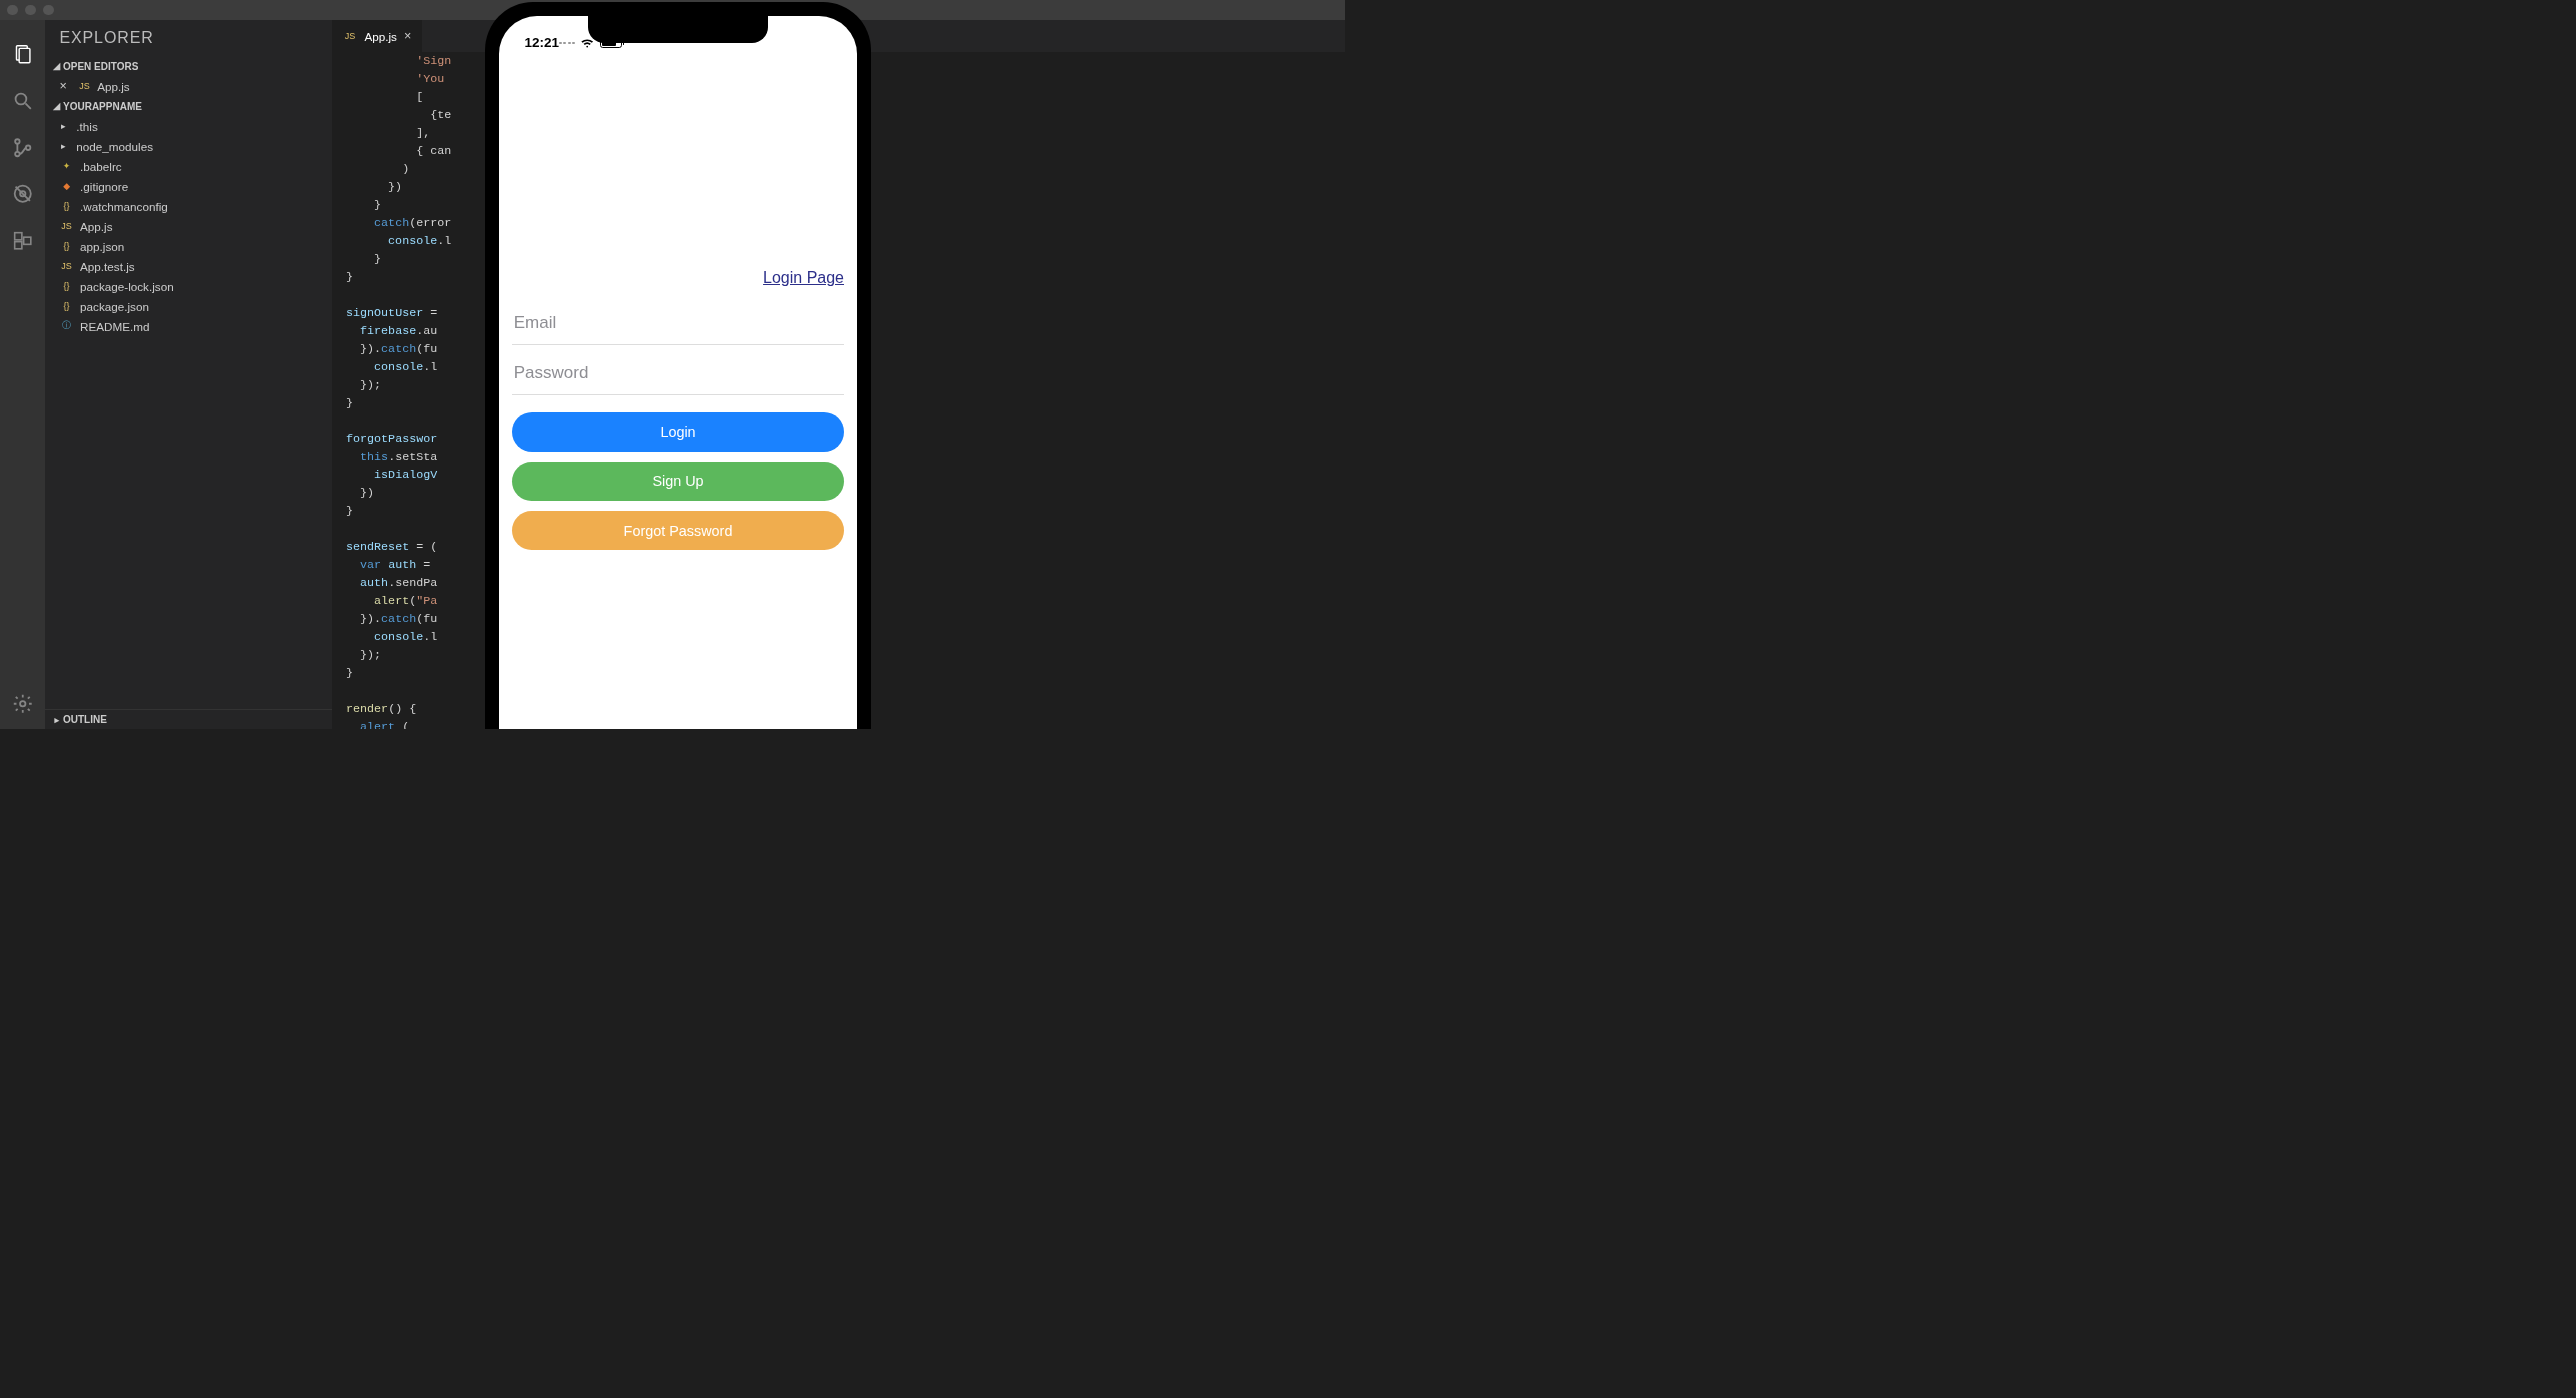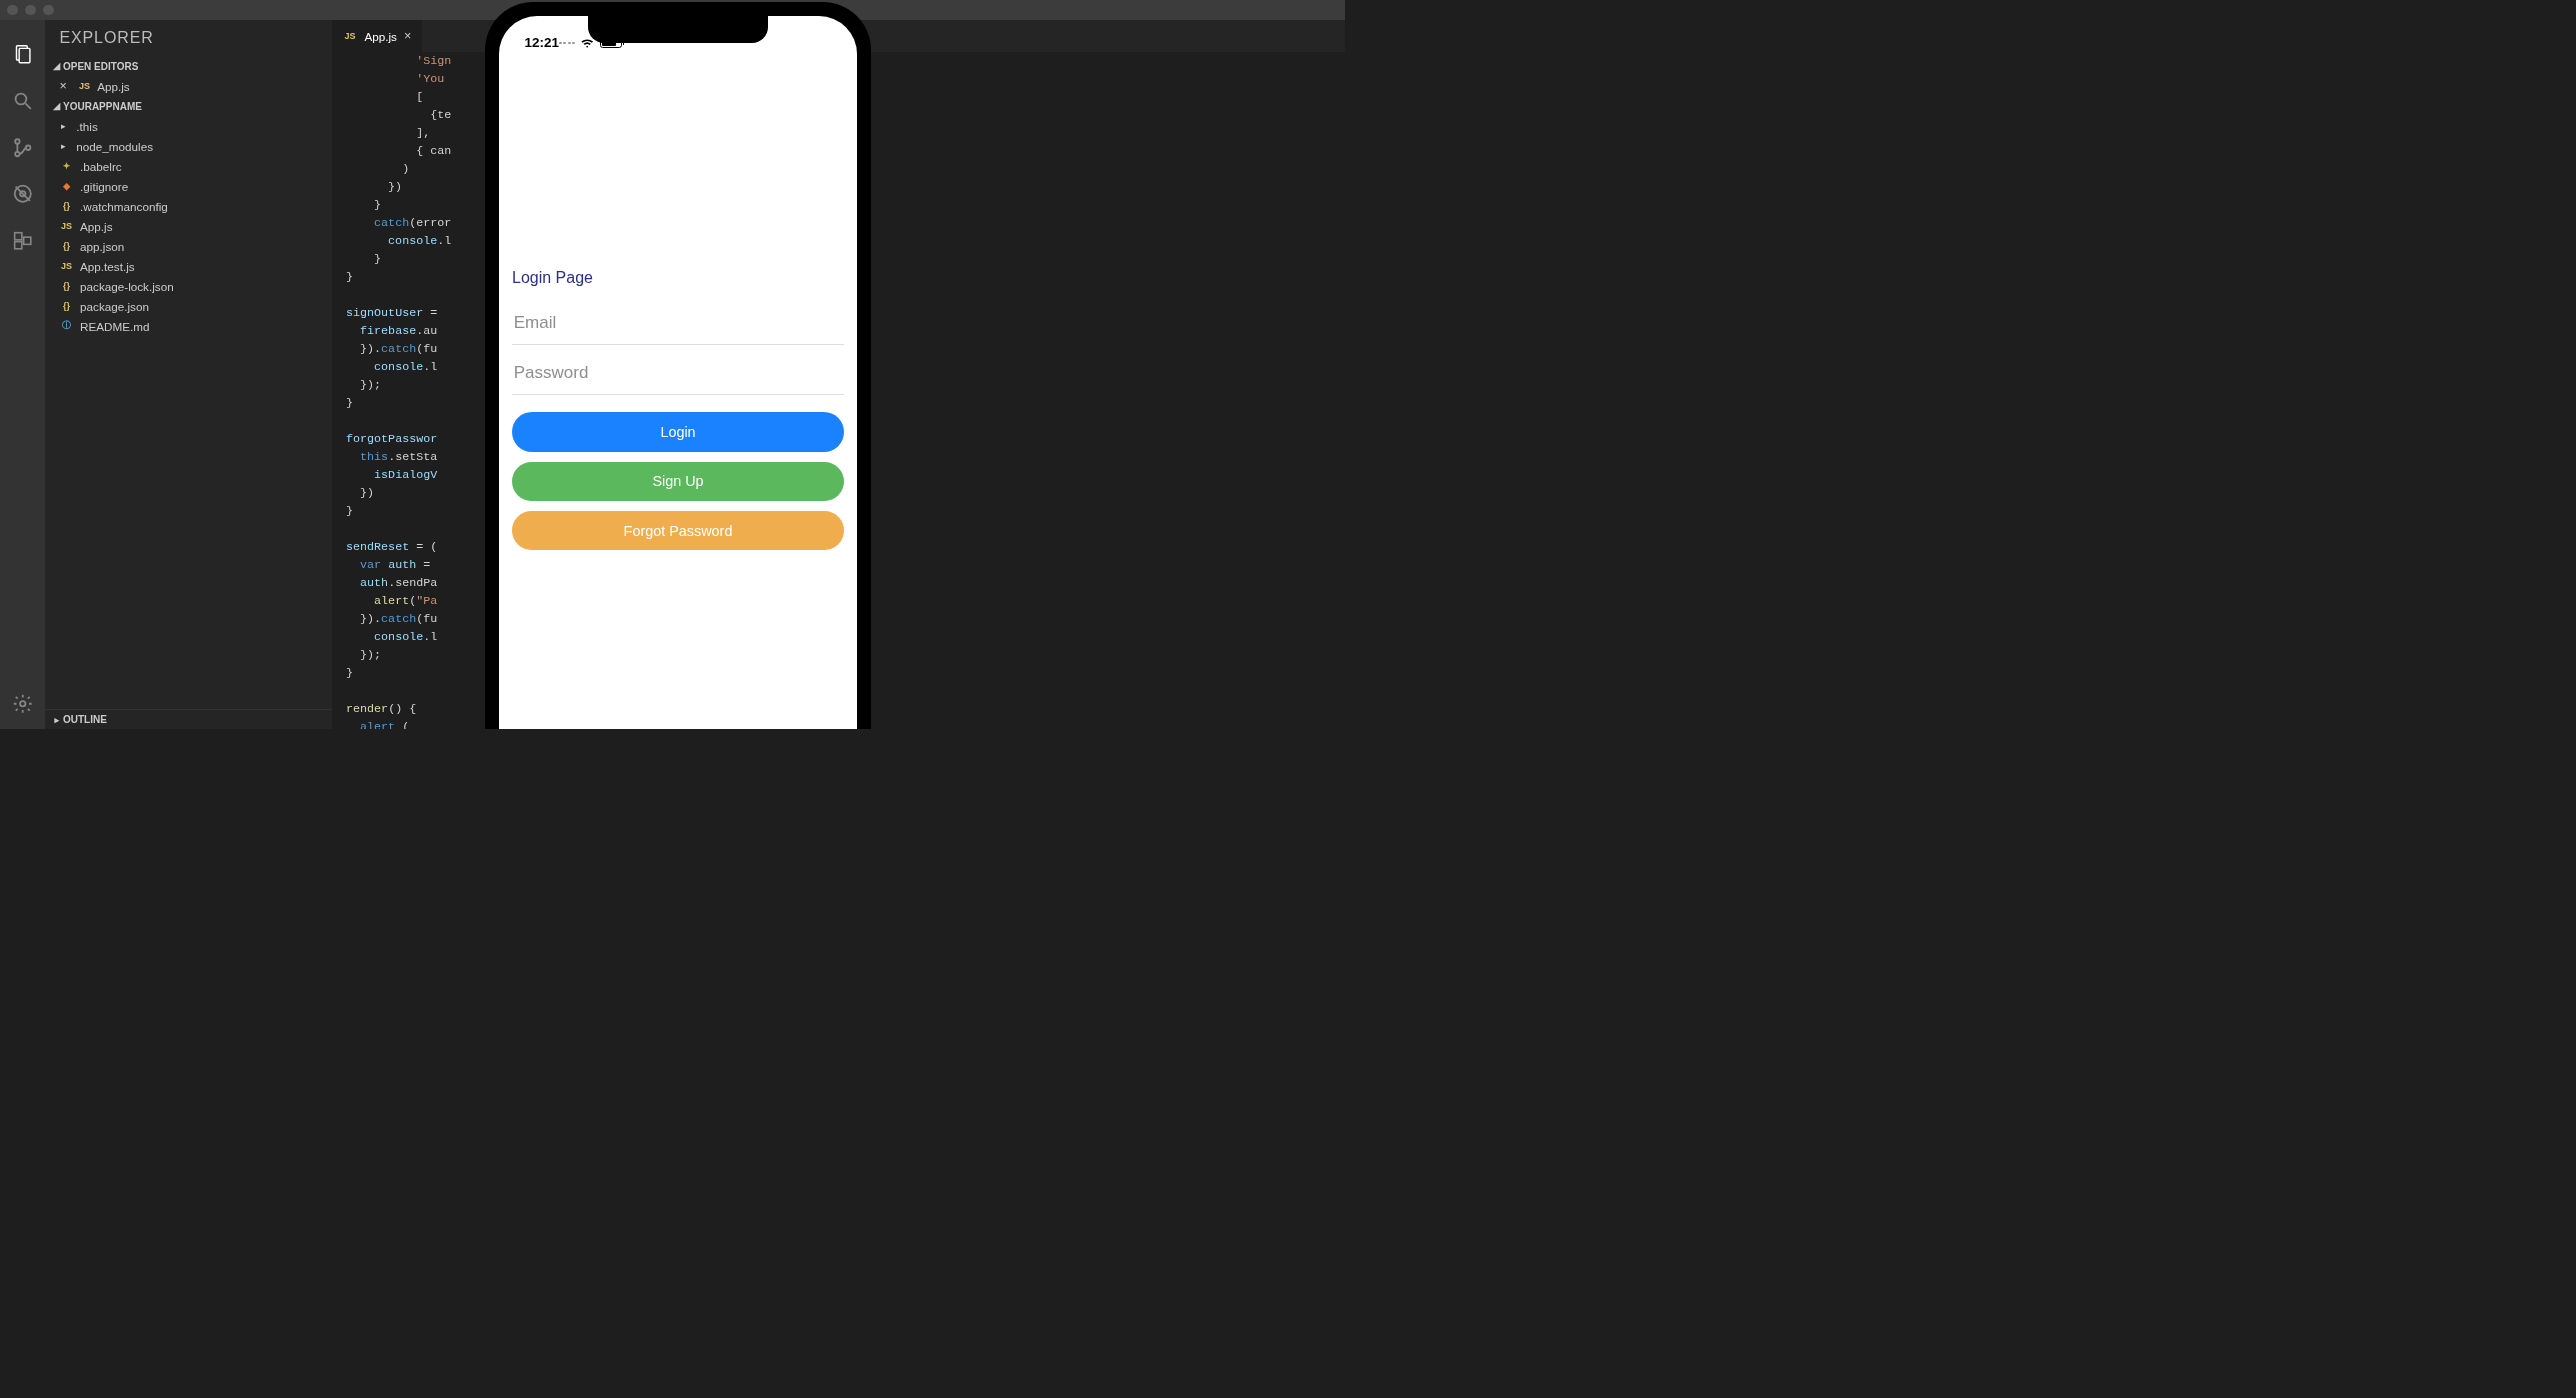--- a/index.html
+++ b/index.html
@@ -97,21 +97,21 @@
   cursor: pointer;
 }
 .folder-row { padding-left: 16px; }
 .file-icon {
   width: 14.4px;
   height: 14.4px;
   display: inline-flex;
   align-items: center;
   justify-content: center;
   font-size: 9px;
-  font-weight: 700;
+  font-weight: 400;
 }
 .chev-icon { color: #ccc; font-size: 9px; width: 9px; display:inline-block;}
 .ic-js { color: #e2c26b; }
 .ic-json { color: #e2c26b; }
 .ic-babel { color: #cbb543; }
 .ic-git { color: #e37933; }
 .ic-info { color: #519aba; }
 .file-label { color: #ccc; }
 
 
@@ -213,21 +213,21 @@
   color: #000;
 }
 .status-right { display: flex; align-items: center; gap: 5.4px; }
 .battery { width: 21.5px; height: 10.8px; border: 1.3px solid #000; border-radius: 2.7px; position: relative; }
 .battery::after { content:""; position:absolute; right:-3.6px; top:2.7px; width:1.8px; height:3.6px; background:#000; border-radius:0.9px; }
 .battery-fill { position:absolute; left:0.9px; top:0.9px; bottom:0.9px; width: 70%; background:#000; border-radius:0.9px;}
 .dots { display:flex; gap:1.8px; }
 .dots span { width:2.7px; height:2.7px; background:#999; border-radius:50%; }
 
 .login-wrap { padding: 0 12.6px; margin-top: 215px; }
-.login-title { text-align: left; color: #2c2f8a; font-size: 16px; margin-bottom: 16px; }
+.login-title { text-align: right; color: #2c2f8a; font-size: 16px; margin-bottom: 16px; text-decoration: underline; }
 .input-field {
   border: none;
   border-bottom: 0.9px solid #ddd;
   width: 100%;
   padding: 10.8px 1.8px;
   font-size: 17px;
   color: #000;
   outline: none;
   margin-bottom: 7.2px;
 }

